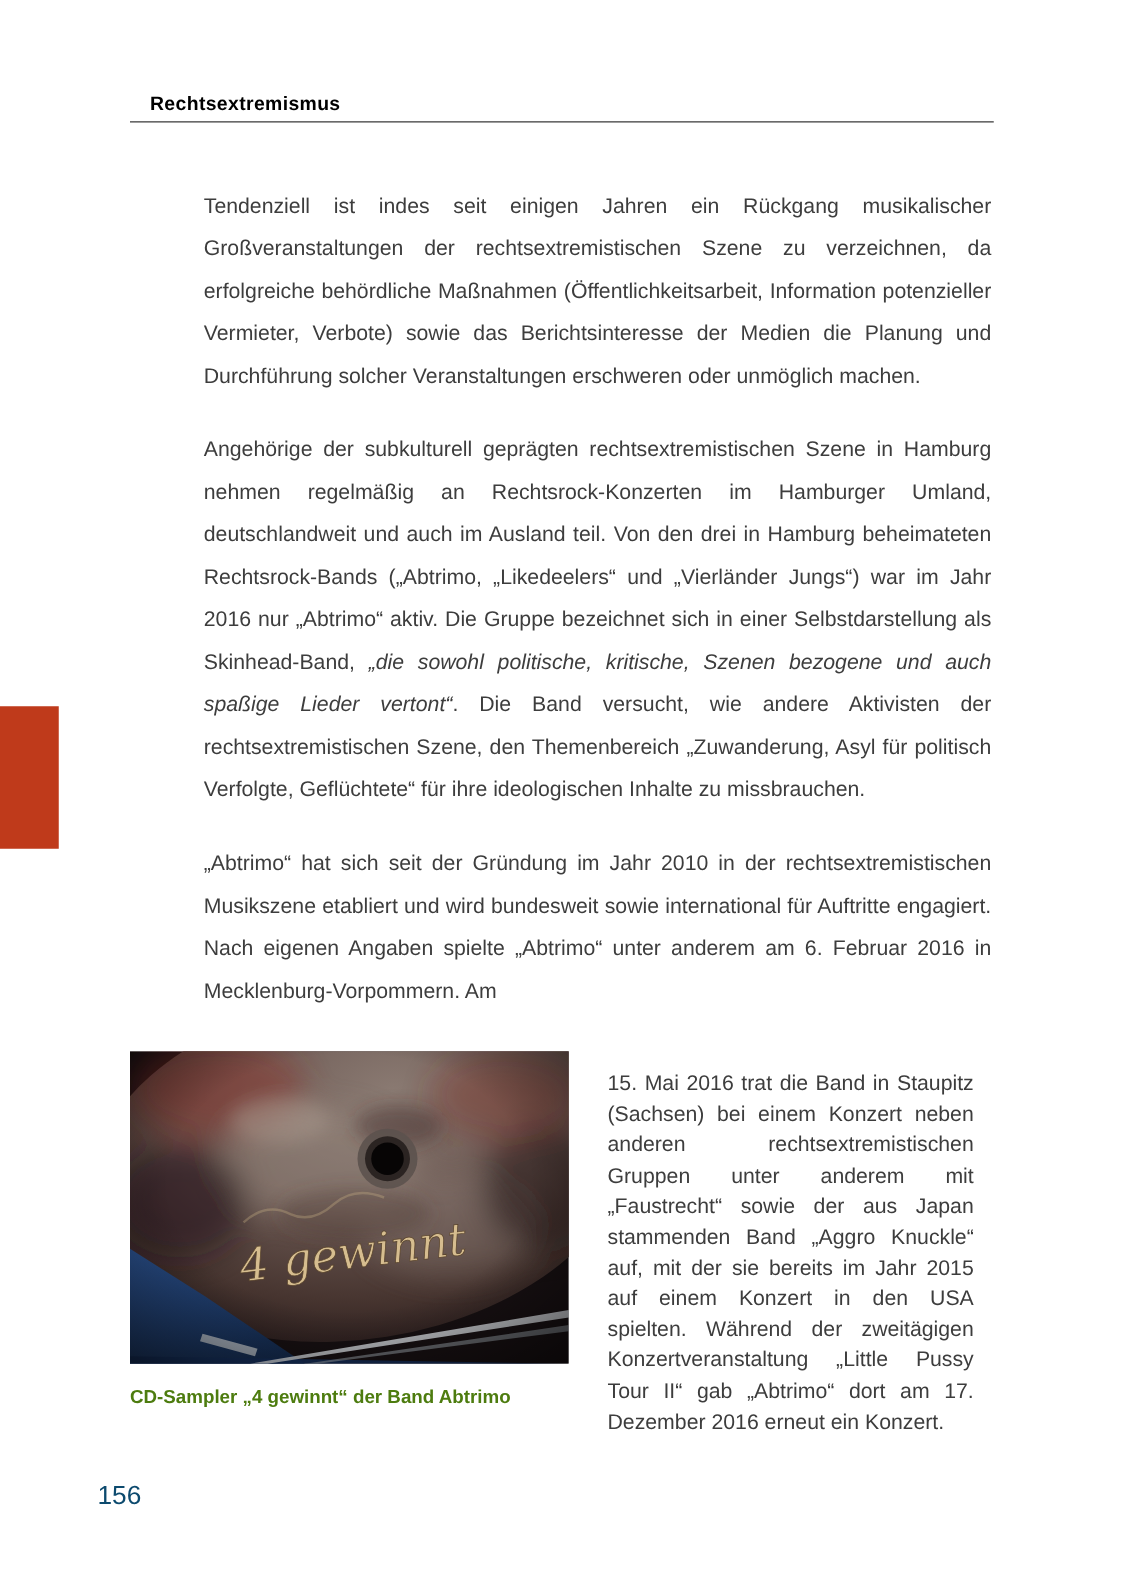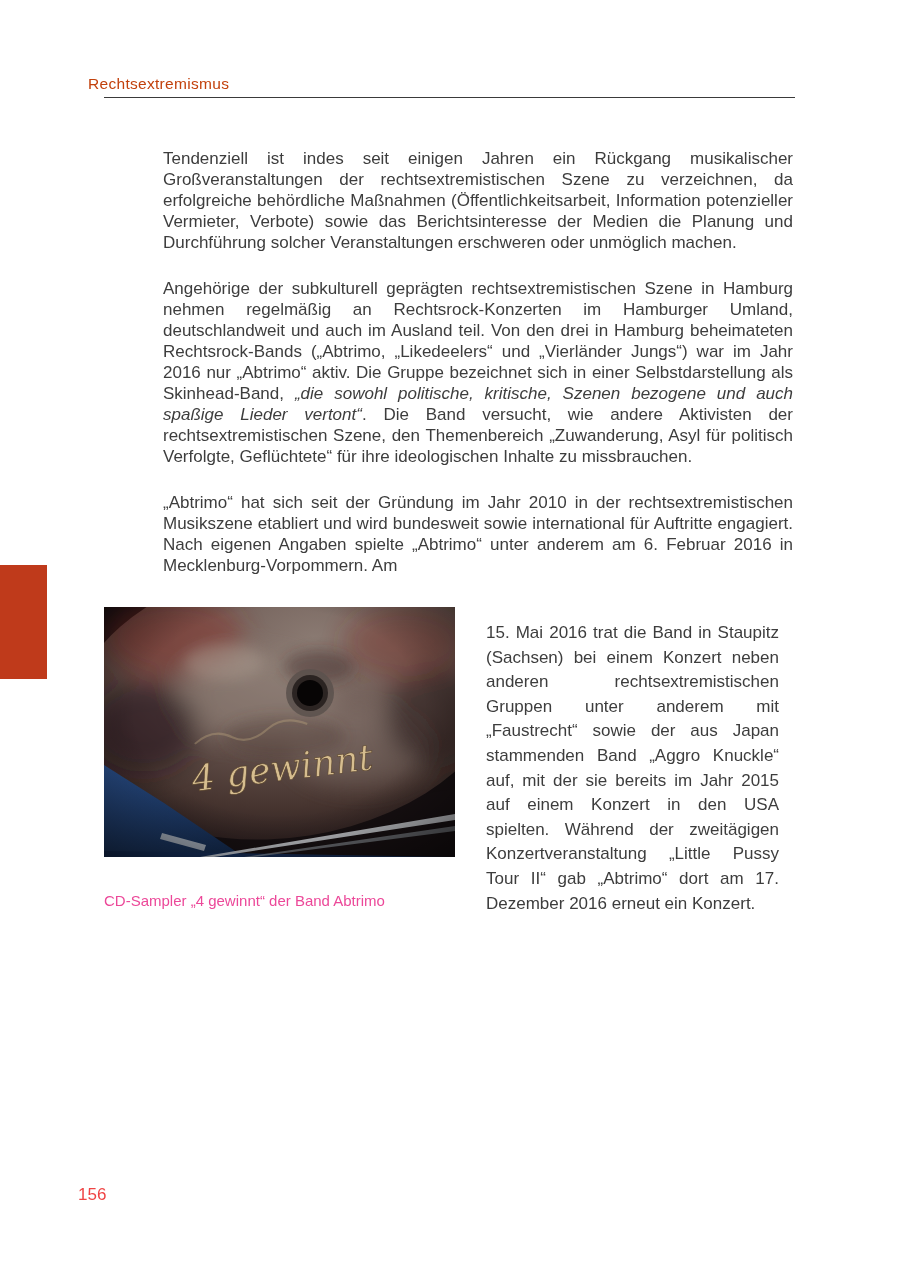--- a/index.html
+++ b/index.html
@@ -12,24 +12,25 @@
     width: 900px;
     height: 1262px;
     background: #ffffff;
     font-family: "Liberation Sans", sans-serif;
     color: #3d3d3d;
     overflow: hidden;
   }
   .running-header {
     position: absolute;
     top: 75px;
-    left: 88px;
+    left: 120px;
     font-size: 15.5px;
     letter-spacing: 0.3px;
-    color: #c2410c;
+    color: #000000;
+    font-weight: bold;
   }
   .header-rule {
     position: absolute;
     top: 97px;
     left: 104px;
     width: 691px;
     height: 1px;
     background: #3a3a3a;
   }
   .accent-tab {
@@ -41,21 +42,21 @@
     background: #bf3a1b;
   }
   .content {
     position: absolute;
     top: 148px;
     left: 0;
     right: 0;
   }
   .body-text {
     font-size: 17px;
-    line-height: 21px;
+    line-height: 34px;
     text-align: justify;
     color: #3d3d3d;
     margin: 0 107px 25px 163px;
     hyphens: auto;
     -webkit-hyphens: auto;
   }
   .body-text em {
     font-style: italic;
   }
   .para-3-intro {
@@ -71,46 +72,46 @@
     margin: 0;
     flex: 0 0 351px;
     width: 351px;
   }
   .cd-image {
     display: block;
     width: 351px;
     height: 250px;
   }
   figcaption.figure-caption {
-    margin-top: 34px;
+    margin-top: 17px;
     font-size: 15px;
-    font-weight: normal;
-    color: #ec4899;
+    font-weight: bold;
+    color: #4d7c0f;
     text-align: left;
     line-height: 1.3;
   }
   .wrap-col {
     flex: 1;
     font-size: 17px;
     line-height: 24.6px;
     text-align: justify;
     color: #3d3d3d;
     margin: 14px;
     hyphens: auto;
     -webkit-hyphens: auto;
   }
   .para-4 {
     margin-top: 60px;
   }
   .page-number {
     position: absolute;
     left: 78px;
     top: 1185px;
-    font-size: 17px;
-    color: #ef4444;
+    font-size: 21px;
+    color: #0c4a6e;
   }
 </style>
 </head>
 <body>
 
 <div class="page">
 
   <div class="running-header">Rechtsextremismus</div>
   <div class="header-rule"></div>
 

